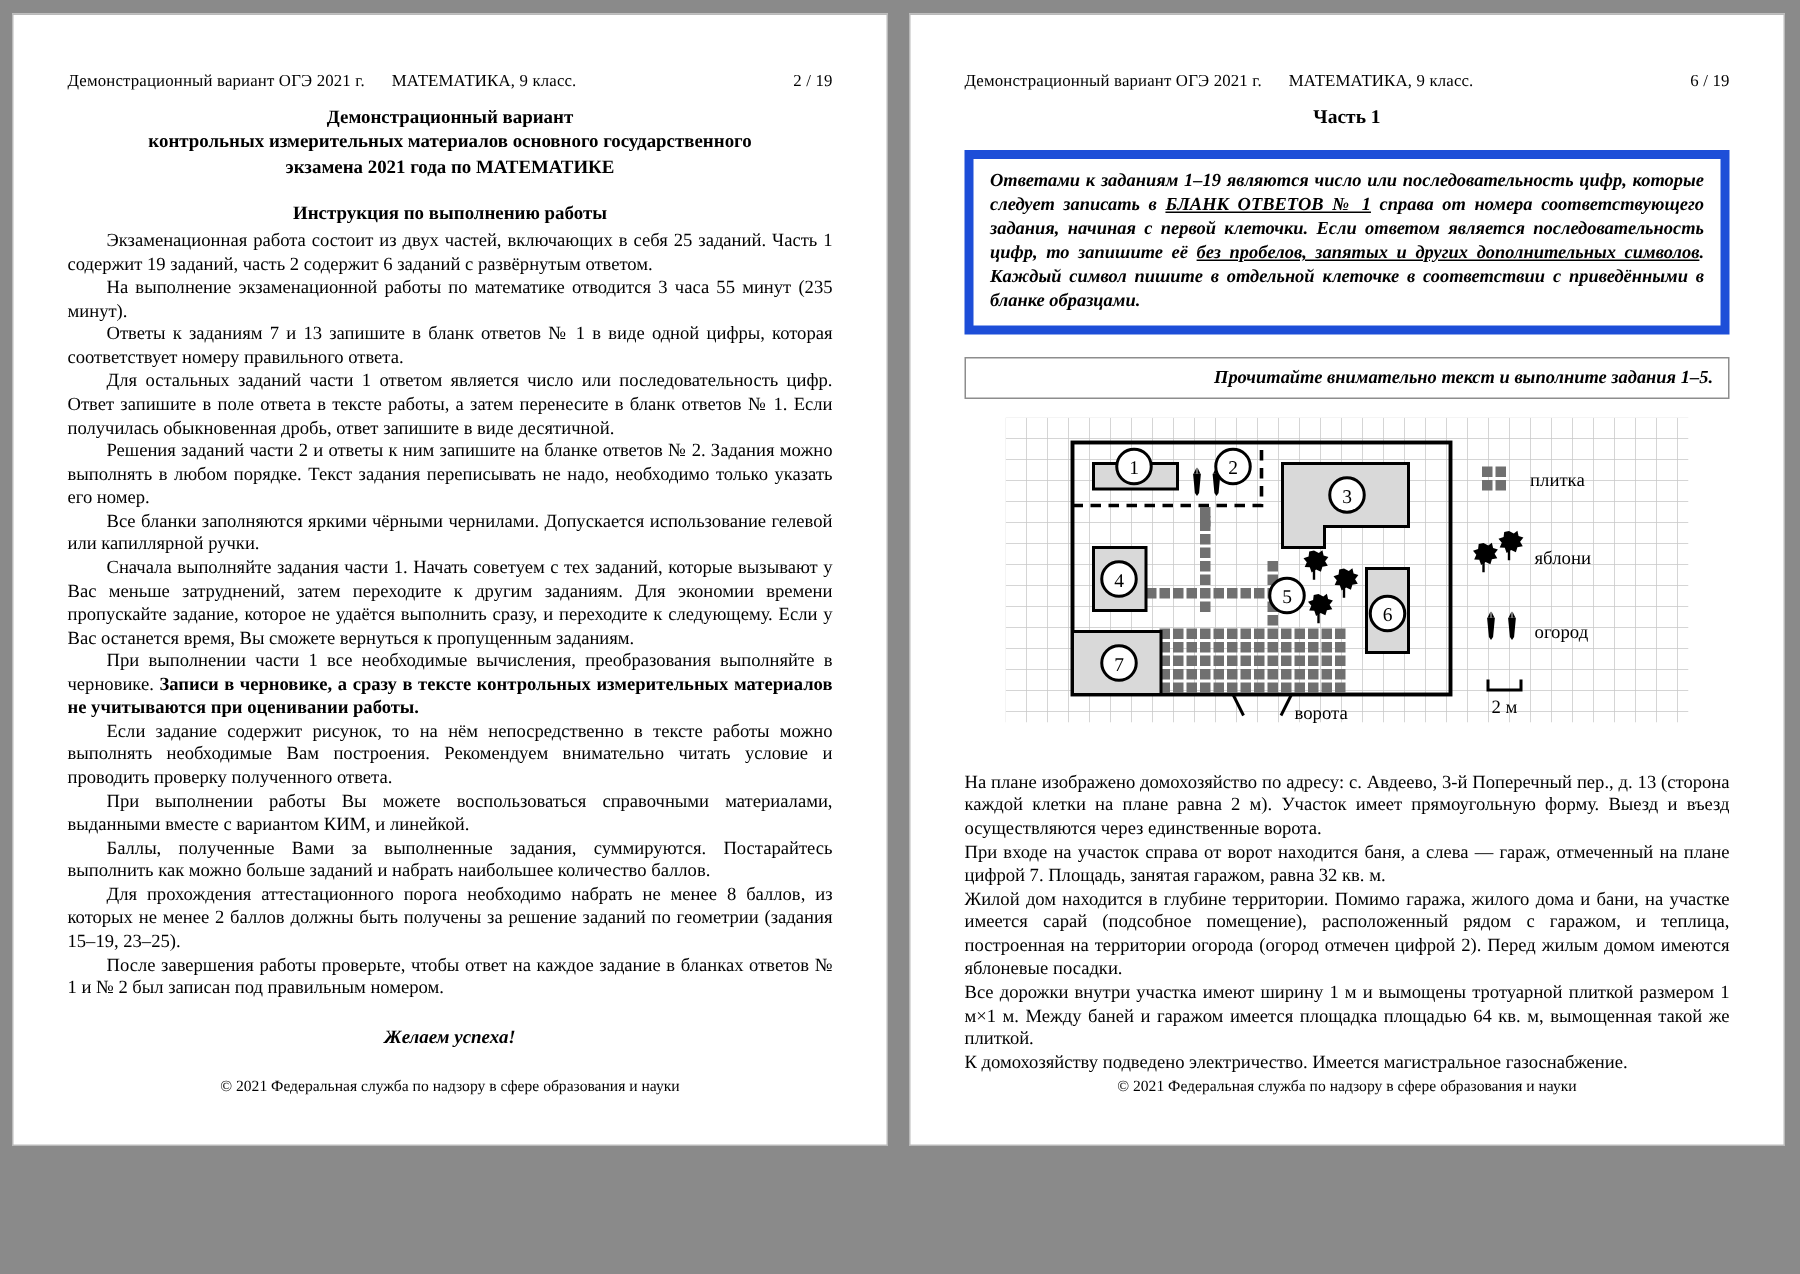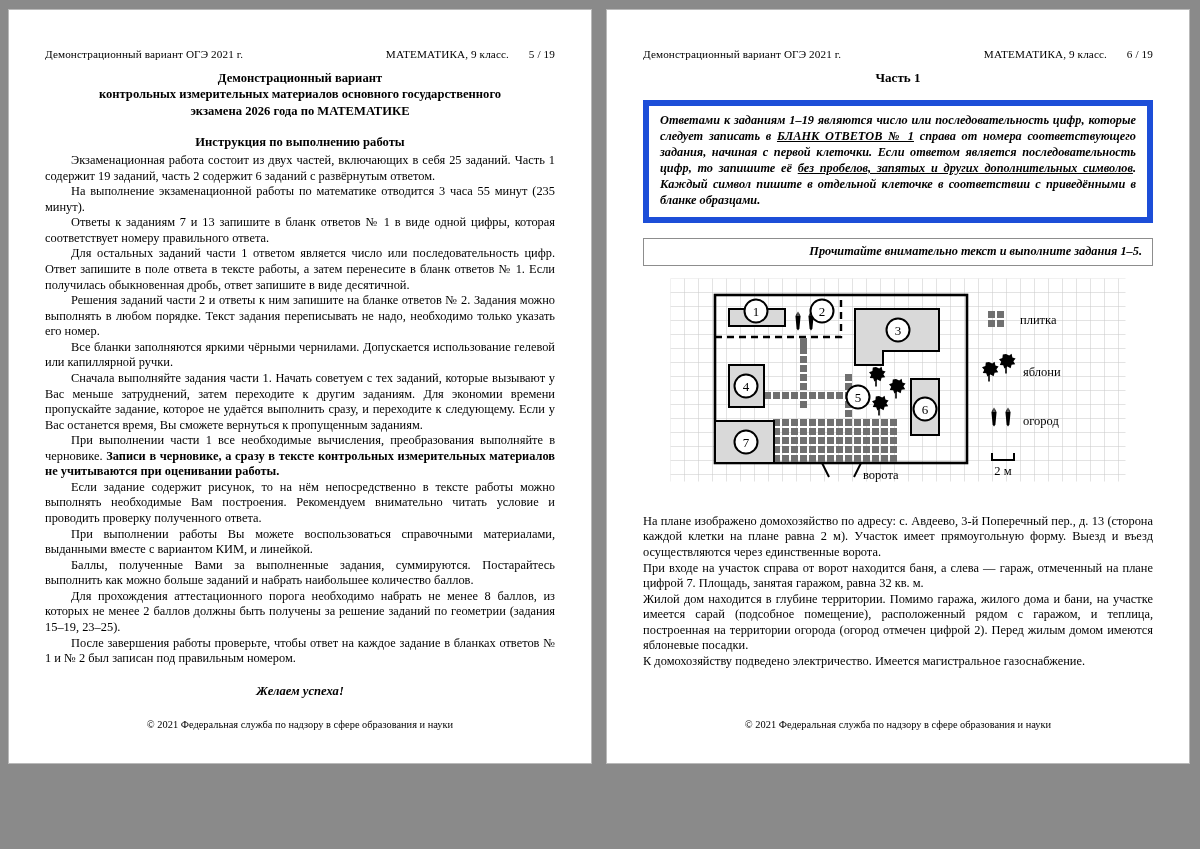--- a/index.html
+++ b/index.html
@@ -42,21 +42,21 @@
 
   
   .runhead {
     display: flex;
     align-items: baseline;
     font-size: 11.2px;
     letter-spacing: 0.01em;
     margin-bottom: 10px;
   }
   .runhead .rh-left { flex: 0 0 auto; }
-  .runhead .rh-mid  { flex: 1 1 auto; text-align: right; padding-left: 18px; }
+  .runhead .rh-mid  { flex: 1 1 auto; text-align: left; padding-left: 18px; }
   .runhead .rh-right{ flex: 0 0 46px; text-align: right; }
 
   
   .doc-title {
     text-align: center;
     font-weight: bold;
     font-size: 12.6px;
     line-height: 1.30;
     margin: 2px 0 0 0;
   }
@@ -141,27 +141,27 @@
 <body>
 
 <div class="spread">
 
   <div class="page left">
     <div class="page-inner">
 
       <div class="runhead">
         <span class="rh-left">Демонстрационный вариант ОГЭ 2021 г.</span>
         <span class="rh-mid">МАТЕМАТИКА, 9 класс.</span>
-        <span class="rh-right">5 / 19</span>
+        <span class="rh-right">2 / 19</span>
       </div>
 
       <div class="doc-title">
         <div>Демонстрационный вариант</div>
         <div>контрольных измерительных материалов основного государственного</div>
-        <div>экзамена 2026 года по МАТЕМАТИКЕ</div>
+        <div>экзамена 2021 года по МАТЕМАТИКЕ</div>
       </div>
 
       <div class="section-title">Инструкция по выполнению работы</div>
 
       <p class="body">Экзаменационная работа состоит из двух частей, включающих в себя 25 заданий. Часть 1 содержит 19 заданий, часть 2 содержит 6 заданий с развёрнутым ответом.</p>
       <p class="body">На выполнение экзаменационной работы по математике отводится 3 часа 55 минут (235 минут).</p>
       <p class="body">Ответы к заданиям 7 и 13 запишите в бланк ответов № 1 в виде одной цифры, которая соответствует номеру правильного ответа.</p>
       <p class="body">Для остальных заданий части 1 ответом является число или последовательность цифр. Ответ запишите в поле ответа в тексте работы, а затем перенесите в бланк ответов № 1. Если получилась обыкновенная дробь, ответ запишите в виде десятичной.</p>
       <p class="body">Решения заданий части 2 и ответы к ним запишите на бланке ответов № 2. Задания можно выполнять в любом порядке. Текст задания переписывать не надо, необходимо только указать его номер.</p>
       <p class="body">Все бланки заполняются яркими чёрными чернилами. Допускается использование гелевой или капиллярной ручки.</p>
@@ -421,20 +421,21 @@
             <path d="M322,175 L322,182 L344,182 L344,175" fill="none" stroke="#000" stroke-width="2"></path>
             <text x="333" y="197" font-family="Liberation Serif, serif" font-size="12.5" text-anchor="middle">2 м</text>
           </g>
         </svg>
       </div>
 
       <div class="rtext">
         <p class="body indent1">На плане изображено домохозяйство по адресу: с. Авдеево, 3-й Поперечный пер., д. 13 (сторона каждой клетки на плане равна 2 м). Участок имеет прямоугольную форму. Выезд и въезд осуществляются через единственные ворота.</p>
         <p class="body">При входе на участок справа от ворот находится баня, а слева — гараж, отмеченный на плане цифрой 7. Площадь, занятая гаражом, равна 32 кв. м.</p>
         <p class="body">Жилой дом находится в глубине территории. Помимо гаража, жилого дома и бани, на участке имеется сарай (подсобное помещение), расположенный рядом с гаражом, и теплица, построенная на территории огорода (огород отмечен цифрой 2). Перед жилым домом имеются яблоневые посадки.</p>
+        <p class="body">Все дорожки внутри участка имеют ширину 1 м и вымощены тротуарной плиткой размером 1 м×1 м. Между баней и гаражом имеется площадка площадью 64 кв. м, вымощенная такой же плиткой.</p>
         <p class="body">К домохозяйству подведено электричество. Имеется магистральное газоснабжение.</p>
       </div>
 
     </div>
     <div class="footer">© 2021 Федеральная служба по надзору в сфере образования и науки</div>
   </div>
 
 </div>
 
 </body></html>

